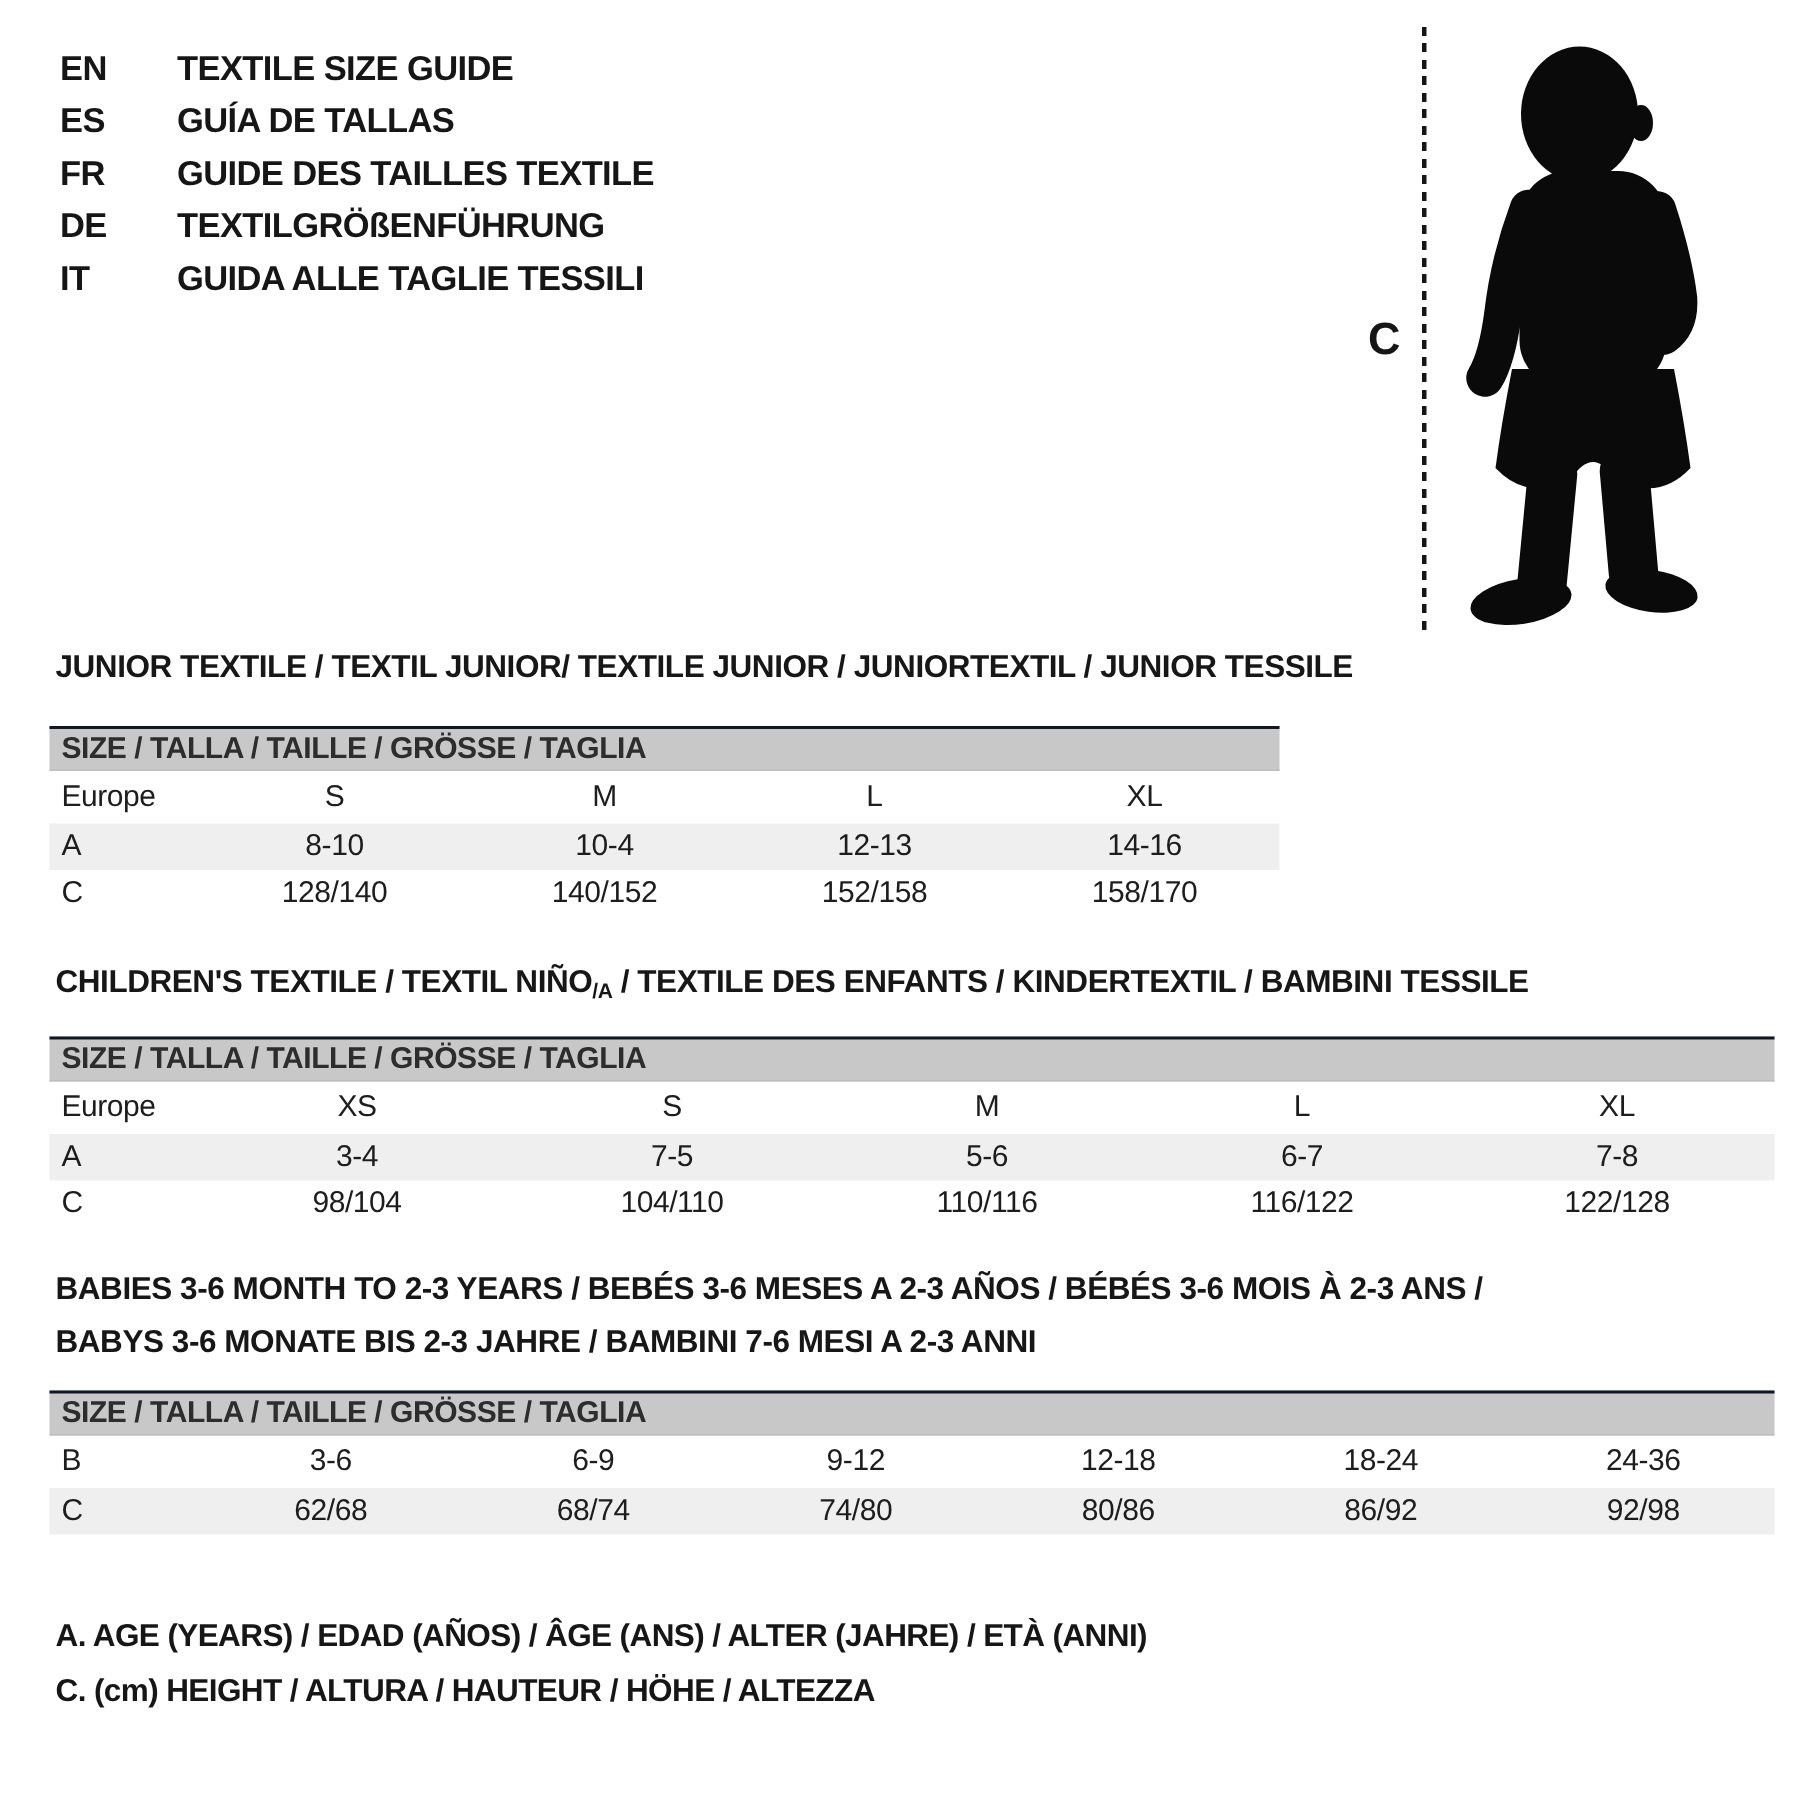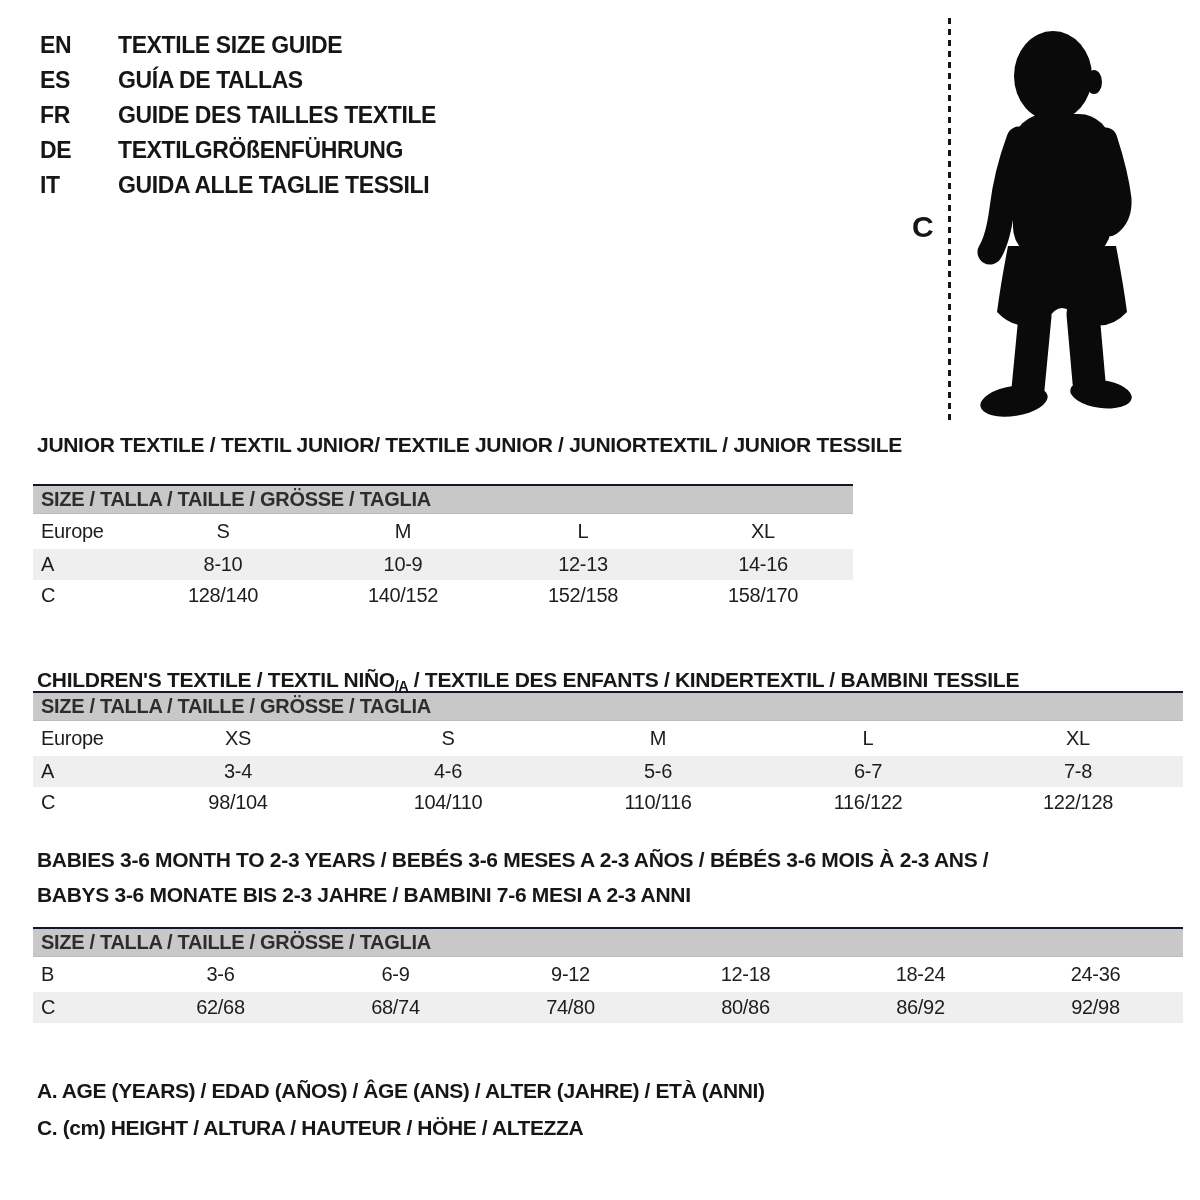--- a/index.html
+++ b/index.html
@@ -17,21 +17,21 @@
     background:repeating-linear-gradient(to bottom,#161616 0 6px,transparent 6px 11px);
   }
   .measure-label{position:absolute;left:912px;top:210px;font-weight:bold;font-size:30px;letter-spacing:-0.5px;color:#161616;}
   .toddler{position:absolute;left:962px;top:14px;}
   
   .sec-head{
     position:absolute;margin:0;font-size:21px;font-weight:bold;letter-spacing:-0.3px;color:#171717;
     white-space:nowrap;
   }
   .junior-head{left:37px;top:433px;text-align:right;}
-  .children-head{left:37px;top:643px;margin-top:25px;}
+  .children-head{left:37px;top:643px;}
   .babies-head{left:37px;top:842px;line-height:35px;}
   .babies-head .hl{display:block;white-space:nowrap;}
   .subsc{font-size:14px;position:relative;top:4px;}
   
   .tbl{position:absolute;left:33px;}
   .junior-tbl{top:484px;width:820px;}
   .children-tbl{top:691px;width:1150px;}
   .babies-tbl{top:927px;width:1150px;}
   .thead{
     box-sizing:border-box;height:30px;background:#c8c8c8;border-top:2px solid #0f172a;border-bottom:1px solid #bdbdbd;
@@ -98,21 +98,21 @@
       <div class="trow">
         <div class="tlabel">Europe</div>
         <div class="tcell">S</div>
         <div class="tcell">M</div>
         <div class="tcell">L</div>
         <div class="tcell">XL</div>
       </div>
       <div class="trow">
         <div class="tlabel">A</div>
         <div class="tcell">8-10</div>
-        <div class="tcell">10-9</div>
+        <div class="tcell">10-4</div>
         <div class="tcell">12-13</div>
         <div class="tcell">14-16</div>
       </div>
       <div class="trow">
         <div class="tlabel">C</div>
         <div class="tcell">128/140</div>
         <div class="tcell">140/152</div>
         <div class="tcell">152/158</div>
         <div class="tcell">158/170</div>
       </div>
@@ -125,21 +125,21 @@
         <div class="tlabel">Europe</div>
         <div class="tcell">XS</div>
         <div class="tcell">S</div>
         <div class="tcell">M</div>
         <div class="tcell">L</div>
         <div class="tcell">XL</div>
       </div>
       <div class="trow">
         <div class="tlabel">A</div>
         <div class="tcell">3-4</div>
-        <div class="tcell">4-6</div>
+        <div class="tcell">7-5</div>
         <div class="tcell">5-6</div>
         <div class="tcell">6-7</div>
         <div class="tcell">7-8</div>
       </div>
       <div class="trow">
         <div class="tlabel">C</div>
         <div class="tcell">98/104</div>
         <div class="tcell">104/110</div>
         <div class="tcell">110/116</div>
         <div class="tcell">116/122</div>

